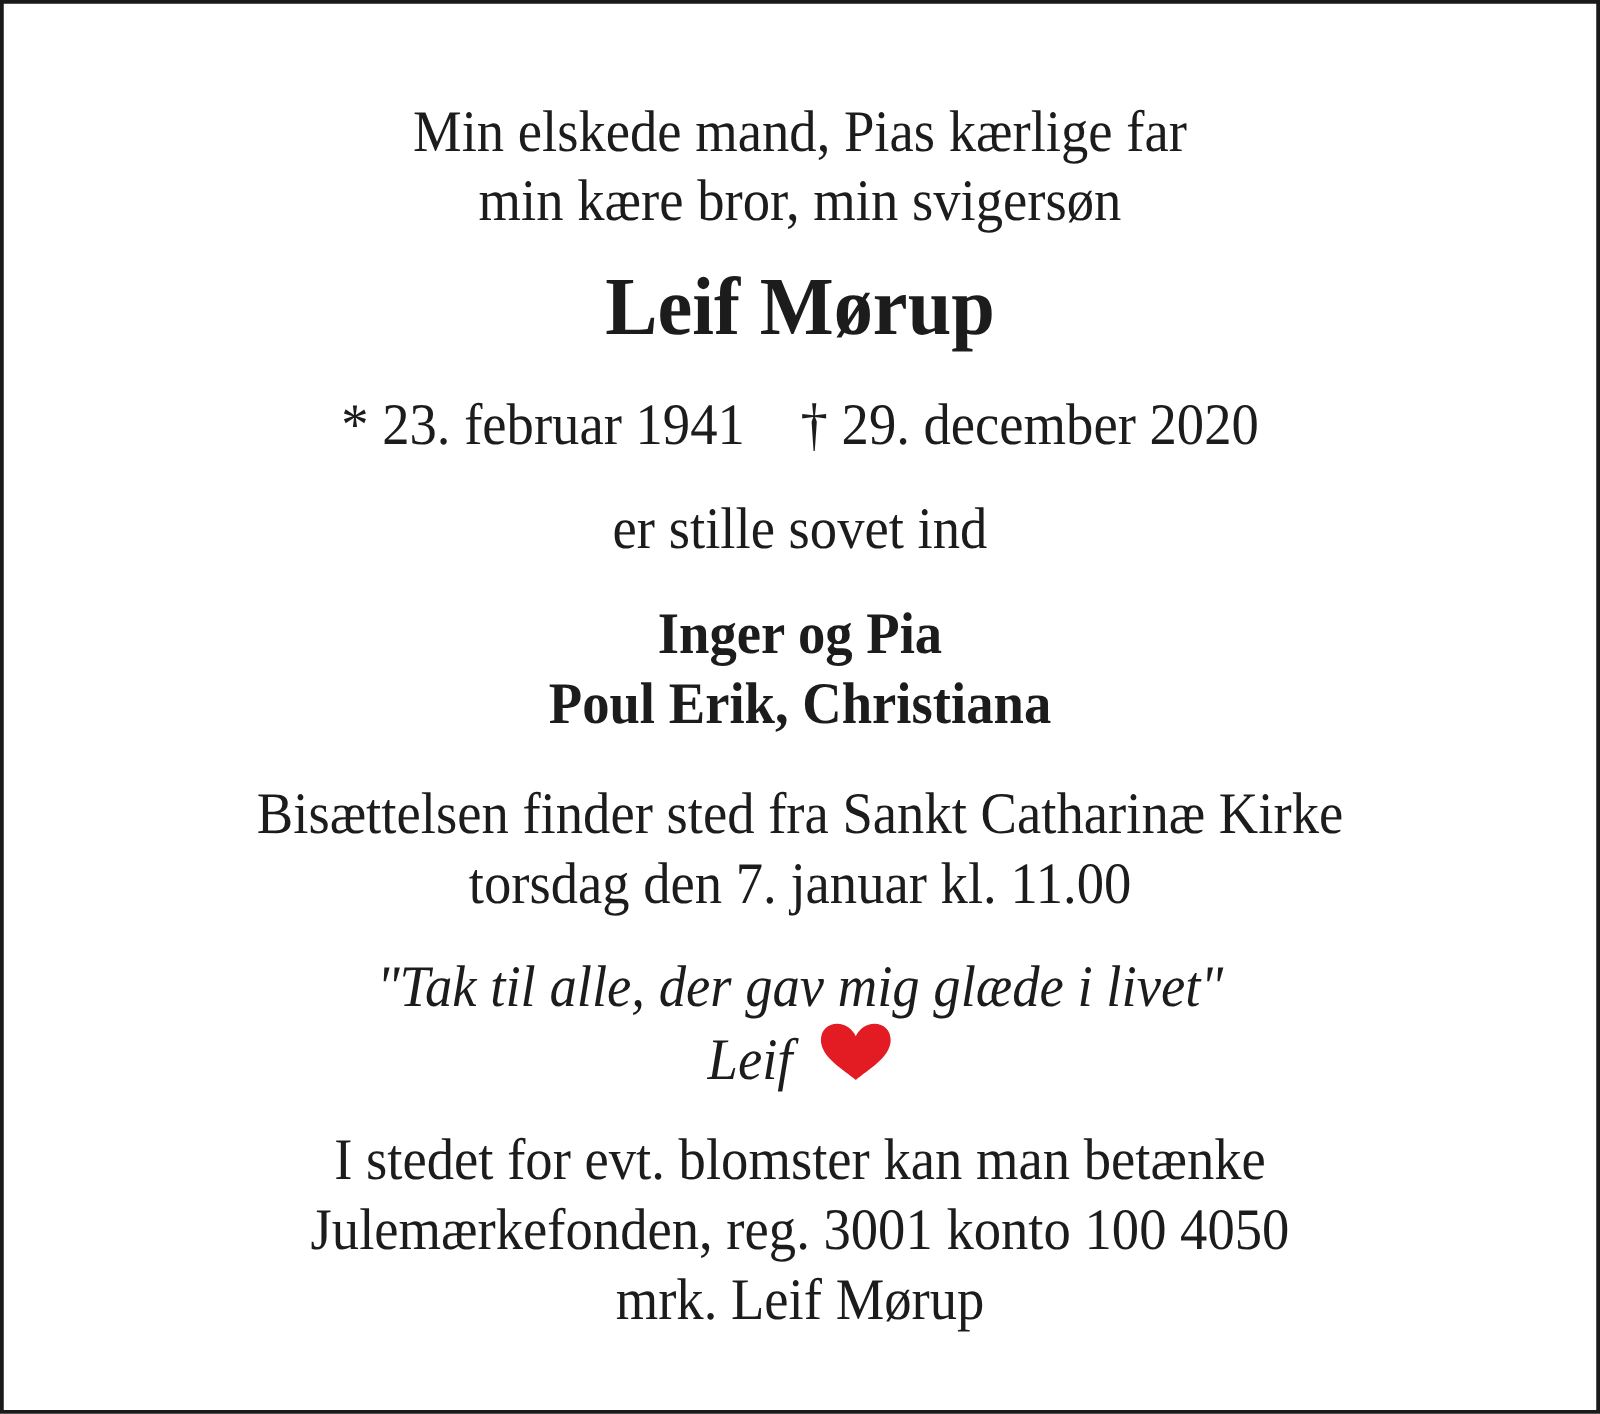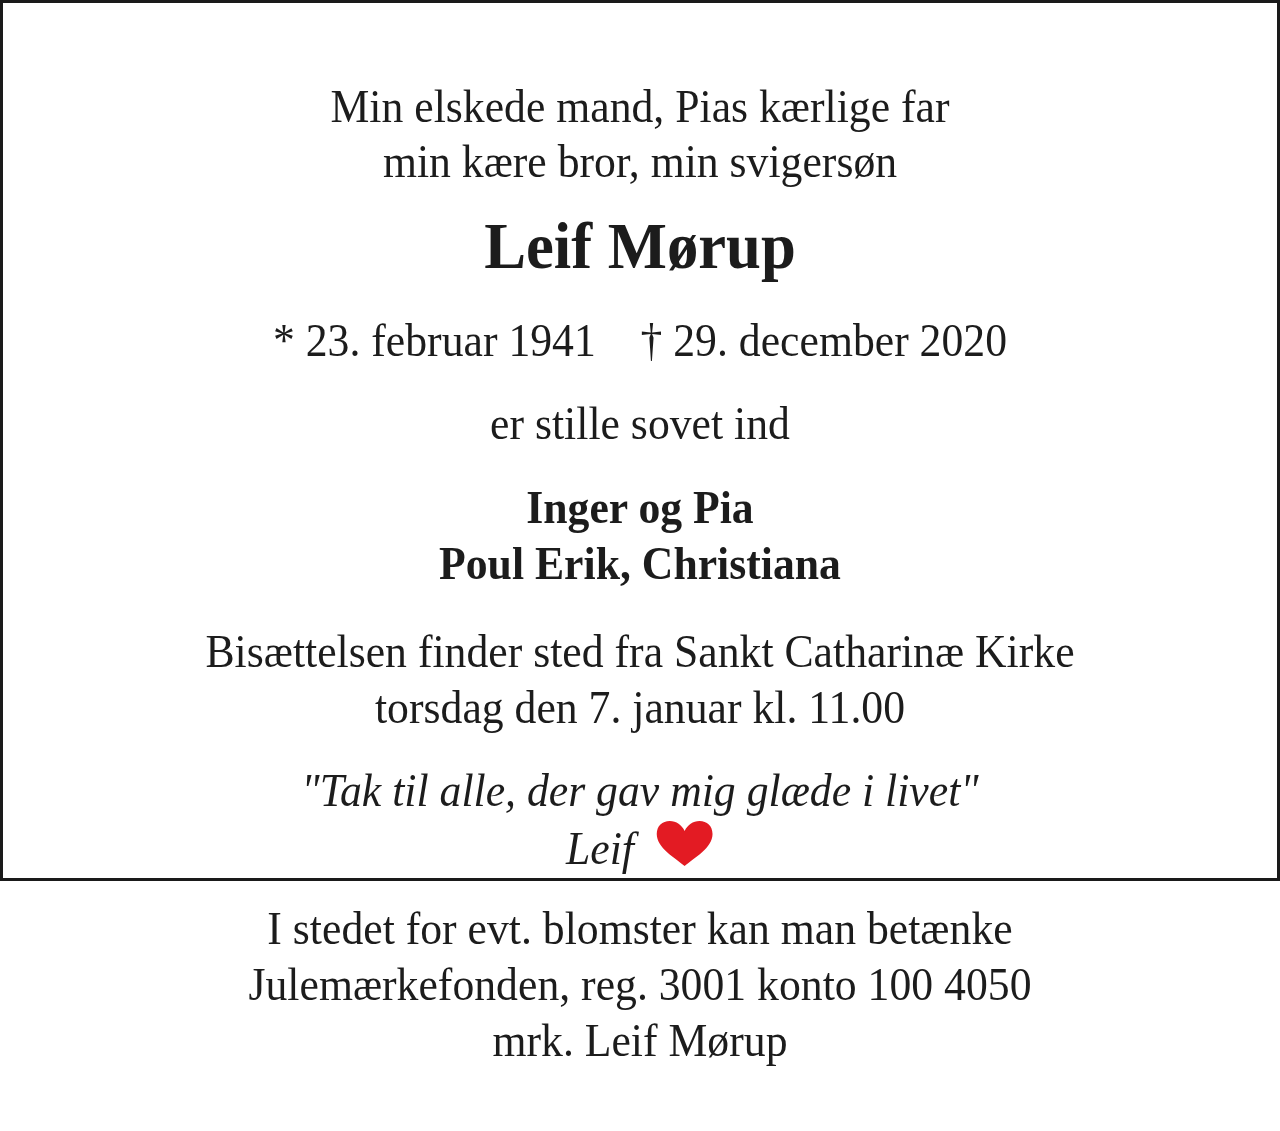--- a/index.html
+++ b/index.html
@@ -1,19 +1,19 @@
 <!DOCTYPE html>
 <html><head>
 <meta charset="utf-8">
 <style>
   html, body { margin:0; padding:0; background:#ffffff; }
   body { width:1280px; height:1131px; overflow:hidden; }
   .card {
     position:absolute; left:0; top:0;
-    width:1280px; height:881px; box-sizing:border-box;
+    width:1280px; height:1131px; box-sizing:border-box;
     border:3px solid #1a1a1a;
     background:#ffffff;
     font-family:"Liberation Serif", serif;
     color:#1c1c1c;
     text-align:center;
   }
   .line {
     position:absolute; left:0; width:100%;
     white-space:nowrap;
     transform-origin:center;

